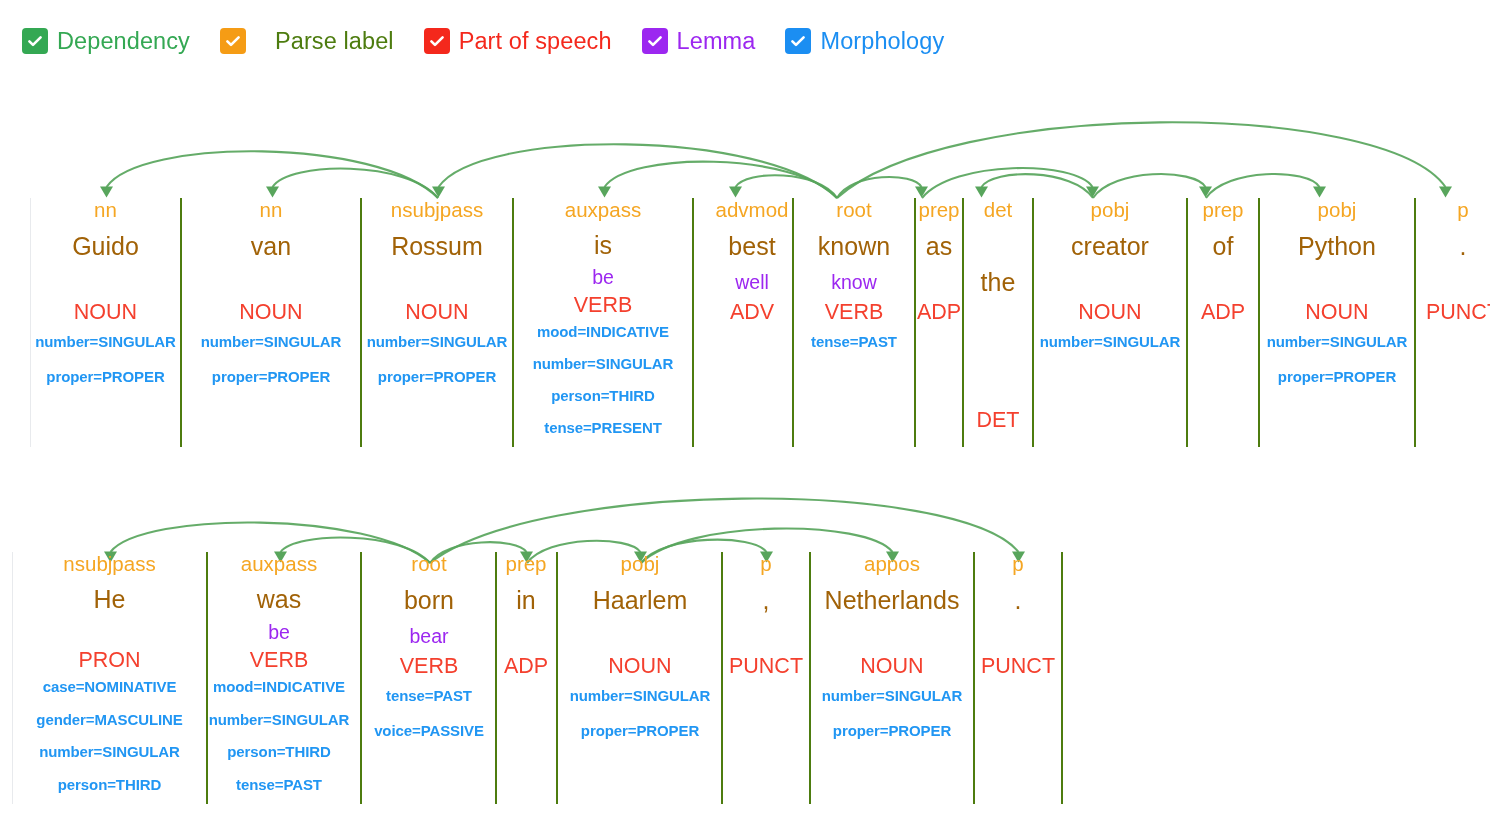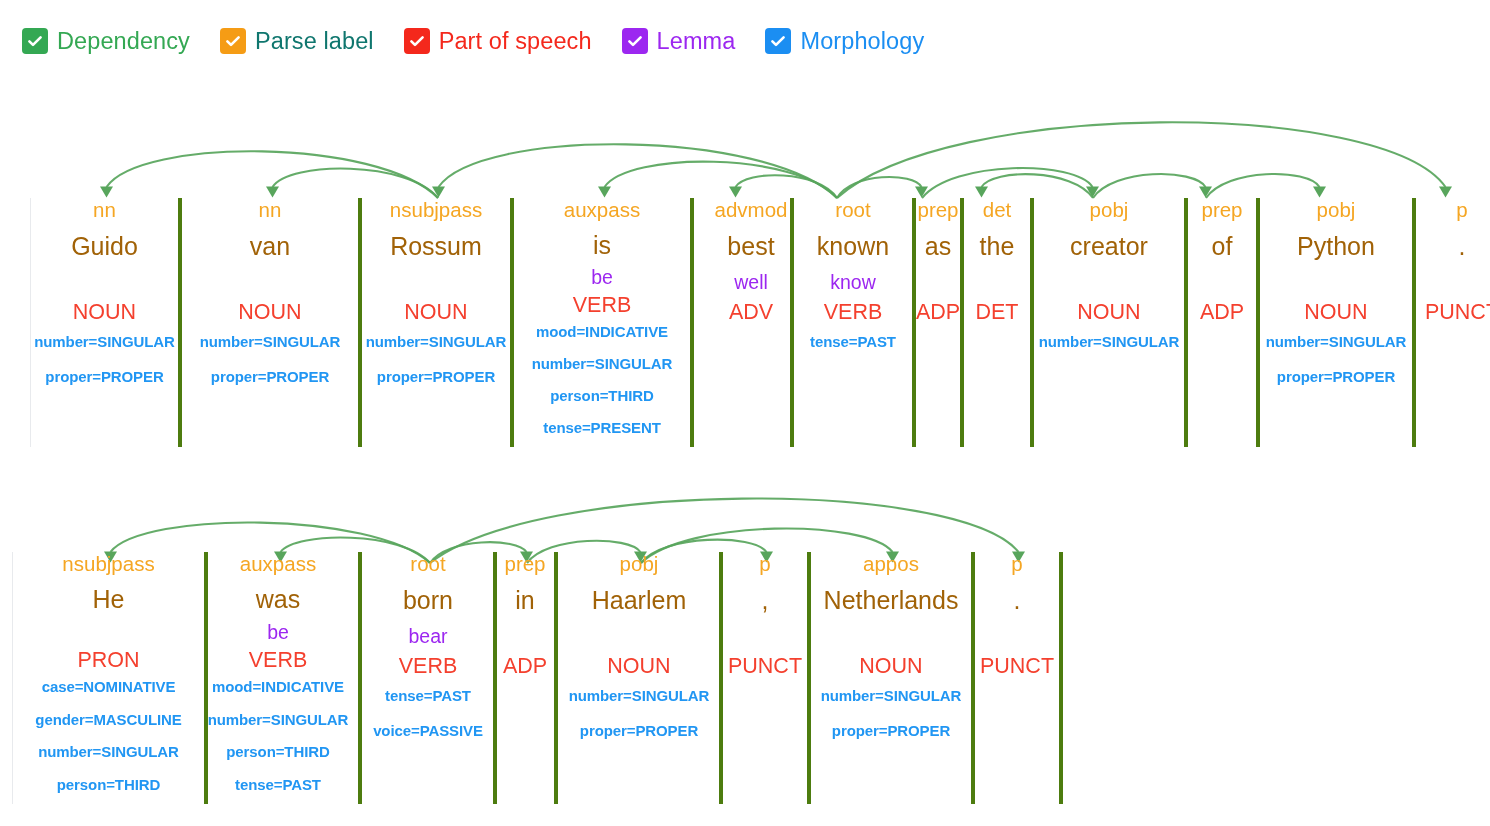--- a/index.html
+++ b/index.html
@@ -67,21 +67,21 @@
     left: 0;
     display: flex;
     align-items: stretch;
   }
   .token {
     position: relative;
     display: flex;
     flex-direction: column;
     align-items: center;
     box-sizing: border-box;
-    border-right: 4px solid #4d7c0f;
+    border-right: 2px solid #4d7c0f;
     padding: 0 6px;
   }
   .token:first-child { border-left: 1px solid #e8eaed; }
 
   .row {
     display: block;
     text-align: center;
     white-space: nowrap;
     line-height: 1;
   }
@@ -131,21 +131,21 @@
           </svg>
         </span>
         <span class="legend-label" style="color: rgb(52, 168, 83);">Dependency</span>
       </div>
       <div class="legend-item">
         <span class="cbox" style="background: rgb(245, 156, 21);">
           <svg width="18" height="18" viewBox="0 0 18 18">
             <path d="M3.4 9.3 L7 12.9 L14.6 5.3" fill="none" stroke="#ffffff" stroke-width="2.6" stroke-linecap="round" stroke-linejoin="round"></path>
           </svg>
         </span>
-        <span class="legend-label" style="color: #0f766e;">Parse label</span>
+        <span class="legend-label" style="color: #4d7c0f; margin-left: 20px;">Parse label</span>
       </div>
       <div class="legend-item">
         <span class="cbox" style="background: rgb(244, 40, 28);">
           <svg width="18" height="18" viewBox="0 0 18 18">
             <path d="M3.4 9.3 L7 12.9 L14.6 5.3" fill="none" stroke="#ffffff" stroke-width="2.6" stroke-linecap="round" stroke-linejoin="round"></path>
           </svg>
         </span>
         <span class="legend-label" style="color: rgb(244, 40, 28);">Part of speech</span>
       </div>
       <div class="legend-item">
@@ -238,21 +238,21 @@
           <span class="row r-lemma">know</span>
           <span class="row r-pos">VERB</span>
           <span class="row r-morph">tense=PAST</span>
         </div>
         <div class="token" style="margin-left: 0px; width: 48px;">
           <span class="row r-dep">prep</span>
           <span class="row r-word">as</span>
           <span class="row r-lemma"></span>
           <span class="row r-pos">ADP</span>
         </div>
-        <div class="token" style="margin-left: 0px; width: 70px;">
+        <div class="token" style="margin-left: 0px; width: 70px; gap: 36px;">
           <span class="row r-dep">det</span>
           <span class="row r-word">the</span>
           <span class="row r-lemma"></span>
           <span class="row r-pos">DET</span>
         </div>
         <div class="token" style="margin-left: 0px; width: 154px;">
           <span class="row r-dep">pobj</span>
           <span class="row r-word">creator</span>
           <span class="row r-lemma"></span>
           <span class="row r-pos">NOUN</span>

